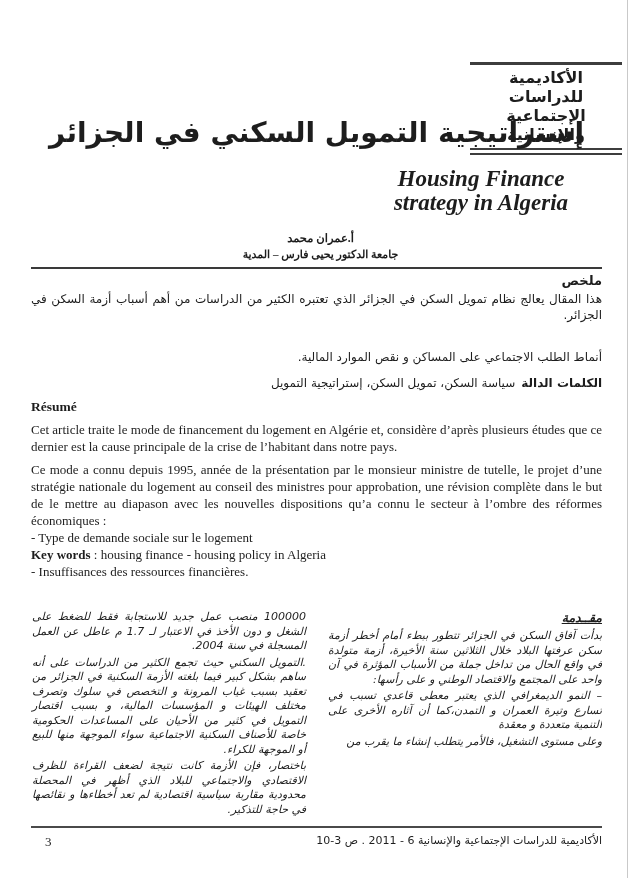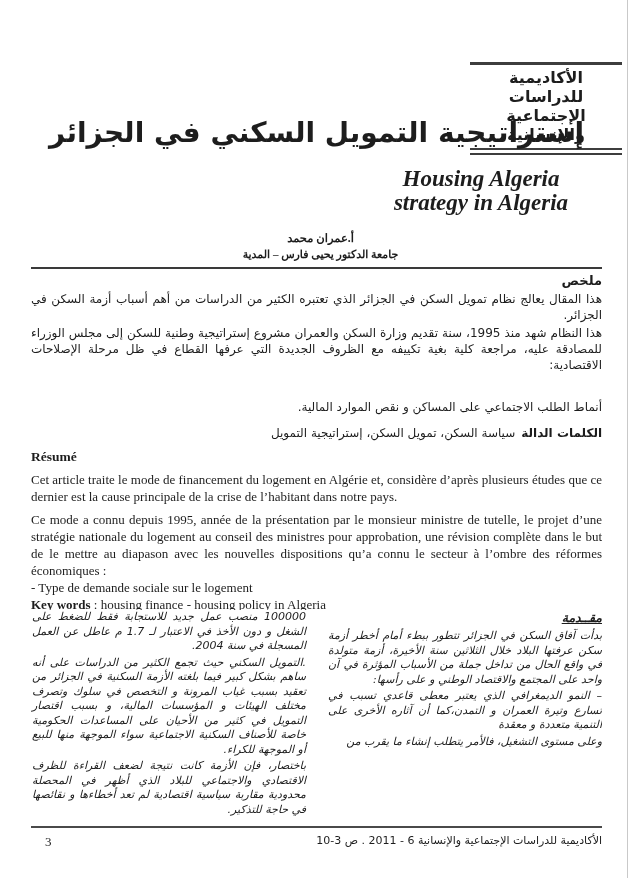--- a/index.html
+++ b/index.html
@@ -64,35 +64,34 @@
   <div class="jr-rule-top"></div>
   <div class="jr-text">
     <div>الأكاديمية للدراسات</div>
     <div>الإجتماعية والإنسانية</div>
   </div>
   <div class="jr-rule-bottom"></div>
 </div>
 
 <div class="title-ar">إستراتيجية التمويل السكني في الجزائر</div>
 <div class="title-en">
-  <div>Housing Algeria</div>
+  <div>Housing Finance</div>
   <div>strategy in Algeria</div>
 </div>
 
 <div class="authors">
   <div class="author-name">أ.عمران محمد</div>
   <div class="author-affil">جامعة الدكتور يحيى فارس – المدية</div>
 </div>
 
 <div class="mid">
   <div class="rule-authors"></div>
 
   <div class="abs-heading">ملخص</div>
   <p class="abs-p">هذا المقال يعالج نظام تمويل السكن في الجزائر الذي تعتبره الكثير من الدراسات من أهم أسباب أزمة السكن في الجزائر.</p>
-  <p class="abs-p">هذا النظام شهد منذ 1995، سنة تقديم وزارة السكن والعمران مشروع إستراتيجية وطنية للسكن إلى مجلس الوزراء للمصادقة عليه، مراجعة كلية بغية تكييفه مع الظروف الجديدة التي عرفها القطاع في ظل مرحلة الإصلاحات الاقتصادية:</p>
   <p class="abs-p short">أنماط الطلب الاجتماعي على المساكن و نقص الموارد المالية.</p>
   <div class="abs-keywords">
     <span class="kw-label">الكلمات الدالة</span><span>سياسة السكن، تمويل السكن، إستراتيجية التمويل</span>
   </div>
 
   <div class="fr fr-heading">Résumé</div>
   <p class="fr fr-p">Cet article traite le mode de financement du logement en Algérie et, considère d’après plusieurs études que ce dernier est la cause principale de la crise de l’habitant dans notre pays.</p>
   <p class="fr fr-p">Ce mode a connu depuis 1995, année de la présentation par le monsieur ministre de tutelle, le projet d’une stratégie nationale du logement au conseil des ministres pour approbation, une révision complète dans le but de le mettre au diapason avec les nouvelles dispositions qu’a connu le secteur à l’ombre des réformes économiques :</p>
   <p class="fr fr-item">- Type de demande sociale sur le logement</p>
   <p class="fr fr-keywords">

